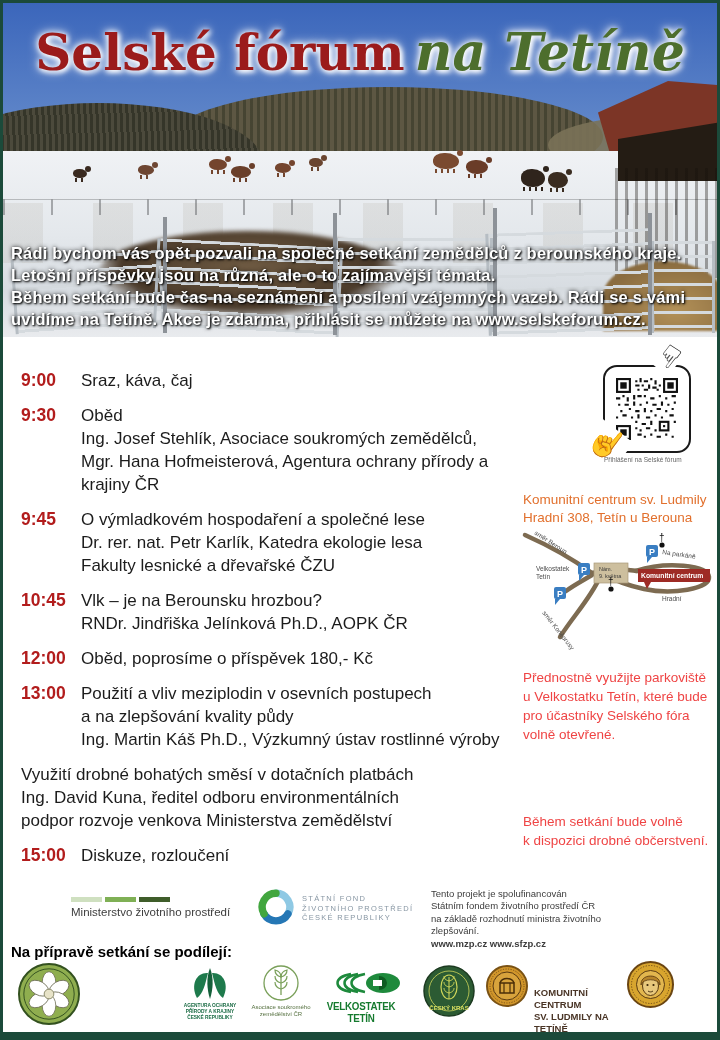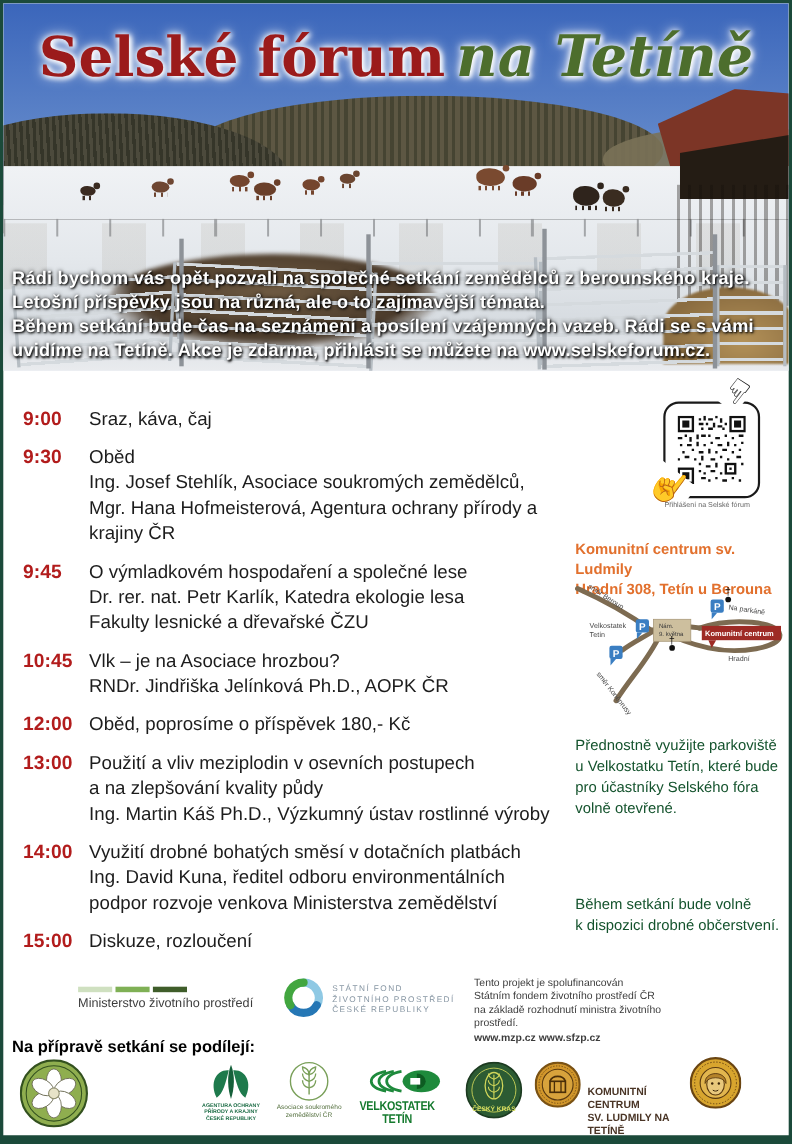--- a/index.html
+++ b/index.html
@@ -61,23 +61,23 @@
   
   .qr-frame { position:absolute; left:600px; top:362px; width:88px; height:88px;
               border:2.5px solid #1a1a1a; border-radius:14px; }
   .qr-svg { position:absolute; left:613px; top:375px; width:62px; height:62px; }
   .hand { position:absolute; font-size:30px; color:#111; background:#fff; line-height:1; padding:1px 2px; }
   .hand-tr { left:655px; top:338px; transform:rotate(38deg); }
   .hand-bl { left:584px; top:424px; transform:rotate(38deg); }
   .qr-caption { position:absolute; left:601px; top:453px; width:110px; font-size:6.5px; color:#666; }
 
   .venue-title { position:absolute; left:520px; top:488px; width:196px; color:#e2702d;
-                 font-weight:bold; font-size:13.5px; line-height:18px; }
+                 font-weight:normal; font-size:13.5px; line-height:18px; }
   .map-svg { position:absolute; left:517px; top:520px; }
-  .note { position:absolute; left:520px; width:192px; font-size:13.5px; line-height:19px; color:#14532d; }
+  .note { position:absolute; left:520px; width:192px; font-size:13.5px; line-height:19px; color:#ef4444; }
   .note-parking { top:665px; }
   .note-refresh { top:809px; }
 
   
   .min-block { position:absolute; left:68px; top:894px; width:110px; }
   .min-bars { display:flex; gap:3px; margin-bottom:4px; }
   .min-bars span { display:block; width:31px; height:5px; }
   .min-label { font-size:11.5px; color:#3d3d3d; white-space:nowrap; }
   .sfzp-svg { position:absolute; left:255px; top:886px; }
   .sfzp-text { position:absolute; left:299px; top:891px; font-size:7.5px; line-height:9.5px;
@@ -166,40 +166,39 @@
       <div class="time">9:45</div>
       <div class="desc">
         <div>O výmladkovém hospodaření a společné lese</div>
         <div>Dr. rer. nat. Petr Karlík, Katedra ekologie lesa</div>
         <div>Fakulty lesnické a dřevařské ČZU</div>
       </div>
     </div>
     <div class="sched-item">
       <div class="time">10:45</div>
       <div class="desc">
-        <div>Vlk – je na Asociace hrozbou?</div>
+        <div>Vlk – je na Berounsku hrozbou?</div>
         <div>RNDr. Jindřiška Jelínková Ph.D., AOPK ČR</div>
       </div>
     </div>
     <div class="sched-item">
       <div class="time">12:00</div>
       <div class="desc">
         <div>Oběd, poprosíme o příspěvek 180,- Kč</div>
       </div>
     </div>
     <div class="sched-item">
       <div class="time">13:00</div>
       <div class="desc">
         <div>Použití a vliv meziplodin v osevních postupech</div>
         <div>a na zlepšování kvality půdy</div>
         <div>Ing. Martin Káš Ph.D., Výzkumný ústav rostlinné výroby</div>
       </div>
     </div>
     <div class="sched-item">
-      <div class="time">14:00</div>
       <div class="desc">
         <div>Využití drobné bohatých směsí v dotačních platbách</div>
         <div>Ing. David Kuna, ředitel odboru environmentálních</div>
         <div>podpor rozvoje venkova Ministerstva zemědělství</div>
       </div>
     </div>
     <div class="sched-item">
       <div class="time">15:00</div>
       <div class="desc">
         <div>Diskuze, rozloučení</div>
@@ -303,21 +302,21 @@
     </g>
   </svg>
   <div class="sfzp-text">
     <div>STÁTNÍ FOND</div>
     <div>ŽIVOTNÍHO PROSTŘEDÍ</div>
     <div>ČESKÉ REPUBLIKY</div>
   </div>
   <div class="proj-text">
     <div>Tento projekt je spolufinancován</div>
     <div>Státním fondem životního prostředí ČR</div>
-    <div>na základě rozhodnutí ministra životního prostředí.</div>
+    <div>na základě rozhodnutí ministra životního zlepšování.</div>
     <div class="proj-urls">www.mzp.cz   www.sfzp.cz</div>
   </div>
 
   <div class="partners-heading">Na přípravě setkání se podílejí:</div>
 
   <svg class="plogo" style="left:15px;top:960px;" width="62" height="62" viewBox="0 0 64 64">
     <circle cx="32" cy="32" r="31" fill="#8fae4f" stroke="#33511f" stroke-width="2"></circle>
     <circle cx="32" cy="32" r="26" fill="none" stroke="#33511f" stroke-width="1"></circle>
     <g fill="#fff" stroke="#6a6a52" stroke-width="0.8">
       <ellipse cx="32" cy="20" rx="7" ry="11"></ellipse>

